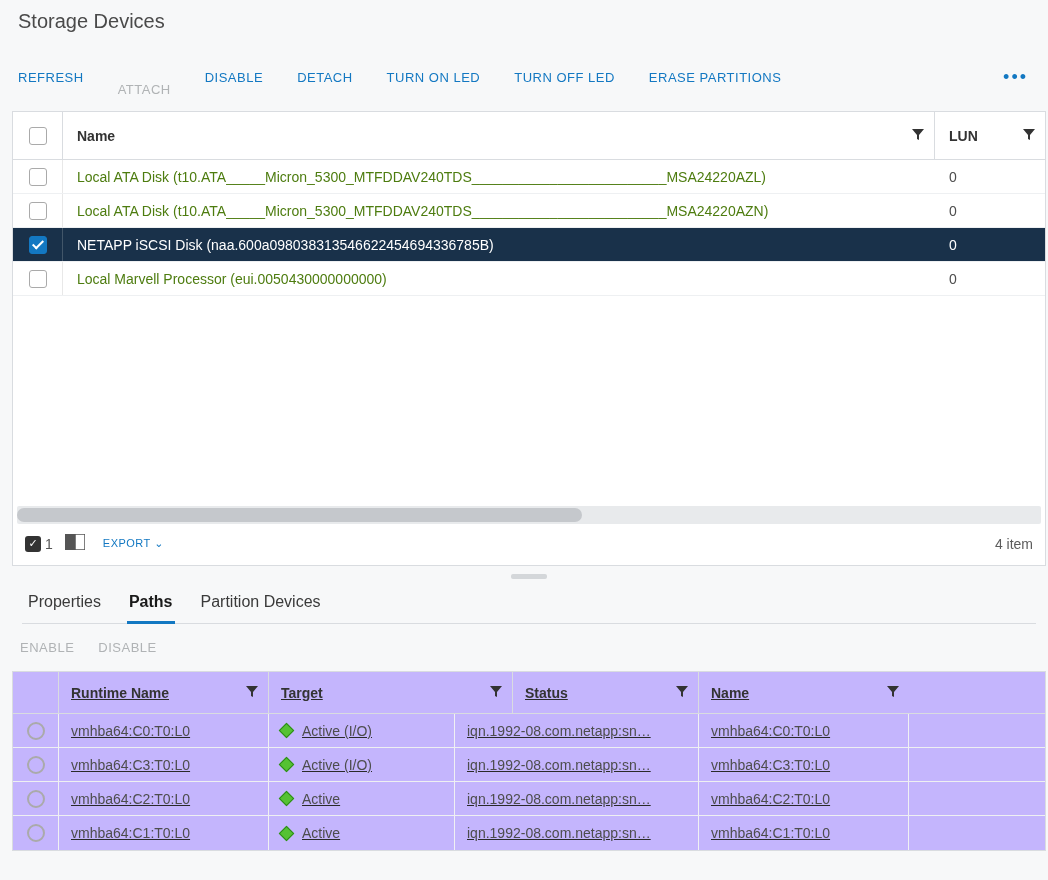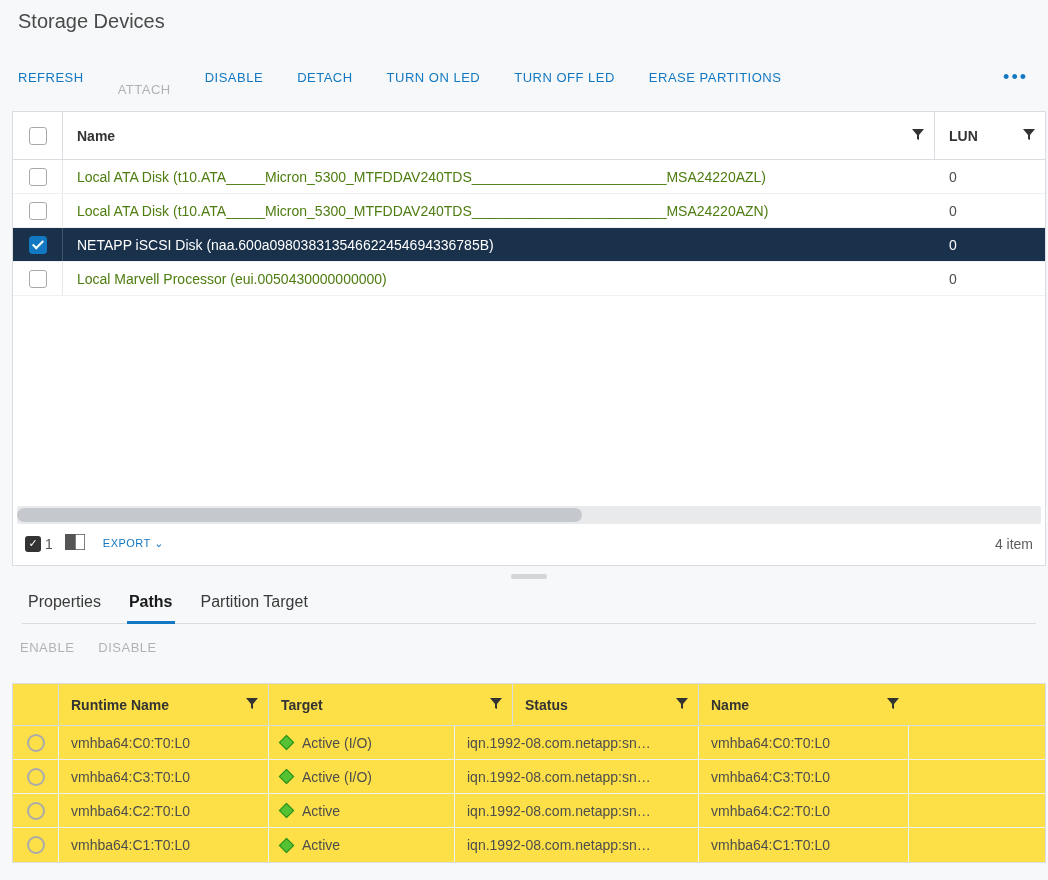--- a/index.html
+++ b/index.html
@@ -35,21 +35,21 @@
 .footer .export{color:#1378c2;font-size:11px;letter-spacing:.5px;}
 .footer .farspacer{flex:1;}
 .footer .items{color:#5c5c5c;margin-left:32px;}
 .handle{display:flex;justify-content:center;padding:8px 0;}
 .handle .grip{width:36px;height:5px;background:#d4d7da;border-radius:2px;}
 .tabs{display:flex;gap:24px;padding:6px 4px 0;border-bottom:1px solid #d9dce0;margin:0 12px;}
 .tab{padding:0 2px 10px;color:#3a3a3a;font-size:16px;cursor:pointer;}
 .tab.active{font-weight:600;color:#1a1a1a;border-bottom:3px solid #1378c2;margin-bottom:-1px;}
 .subtool{display:flex;gap:24px;padding:16px 10px;color:#b0b3b5;letter-spacing:.5px;font-size:13px;}
 .subtool .sbtn{cursor:pointer;}
-.paths-table{border:1px solid #d9dce0;background:#fde047;margin:12px 2px;}
+.paths-table{border:1px solid #d9dce0;background:#c4b5fd;margin:0 2px;text-decoration:underline;}
 .phdr{display:flex;align-items:center;height:42px;border-bottom:1px solid #d9dce0;}
 .pcol{position:relative;font-weight:600;color:#333;padding:0 12px;border-right:1px solid #d9dce0;height:100%;display:flex;align-items:center;}
 .pcol:last-child{border-right:none;}
 .prow{display:flex;align-items:center;height:34px;border-bottom:1px solid #eef0f2;}
 .prow:last-child{border-bottom:none;}
 .prow .pc{padding:0 12px;border-right:1px solid #f0f1f3;height:100%;display:flex;align-items:center;color:#4d4d4d;}
 .prow .pc:last-child{border-right:none;}
 .radcol{width:46px;justify-content:center;}
 .rtcol{width:210px;}
 .stcol{width:186px;}
@@ -150,21 +150,21 @@
     </div>
   </div>
 
   <div class="handle">
       <div class="grip"></div>
     </div>
 
   <div class="tabs">
     <div class="tab">Properties</div>
     <div class="tab active">Paths</div>
-    <div class="tab">Partition Target</div>
+    <div class="tab">Partition Devices</div>
   </div>
 
   <div class="subtool">
     <span class="sbtn">ENABLE</span>
     <span class="sbtn">DISABLE</span>
   </div>
 
   <div class="paths-table">
     <div class="phdr">
       <div class="pcol radcol"></div>

